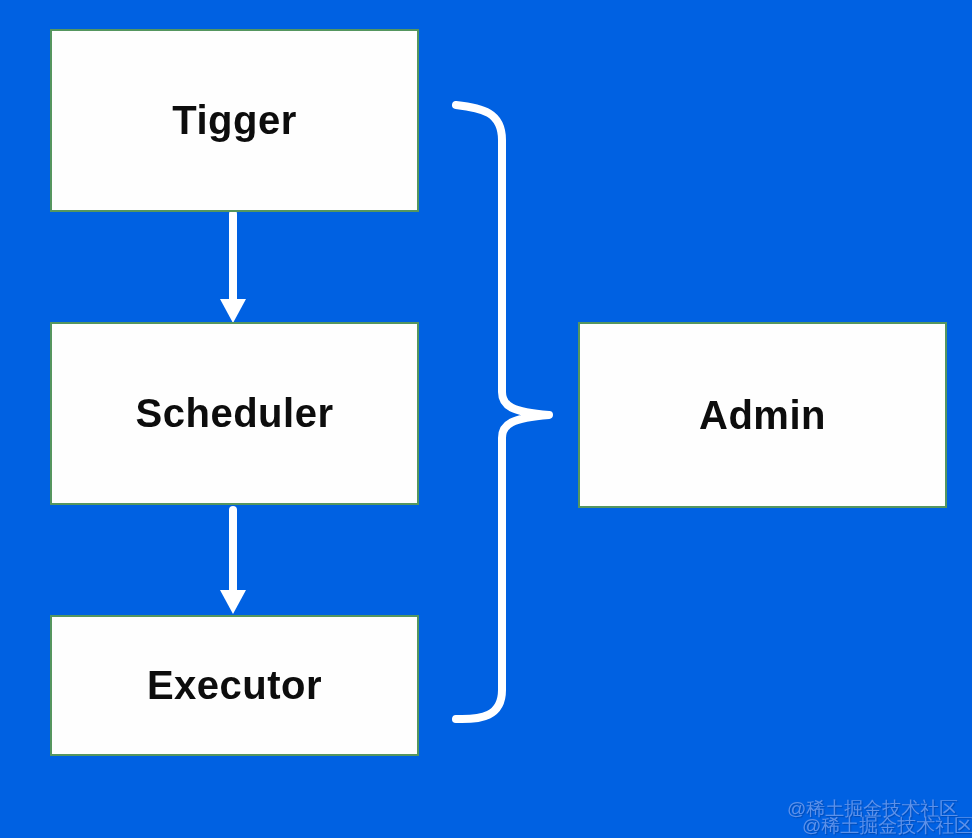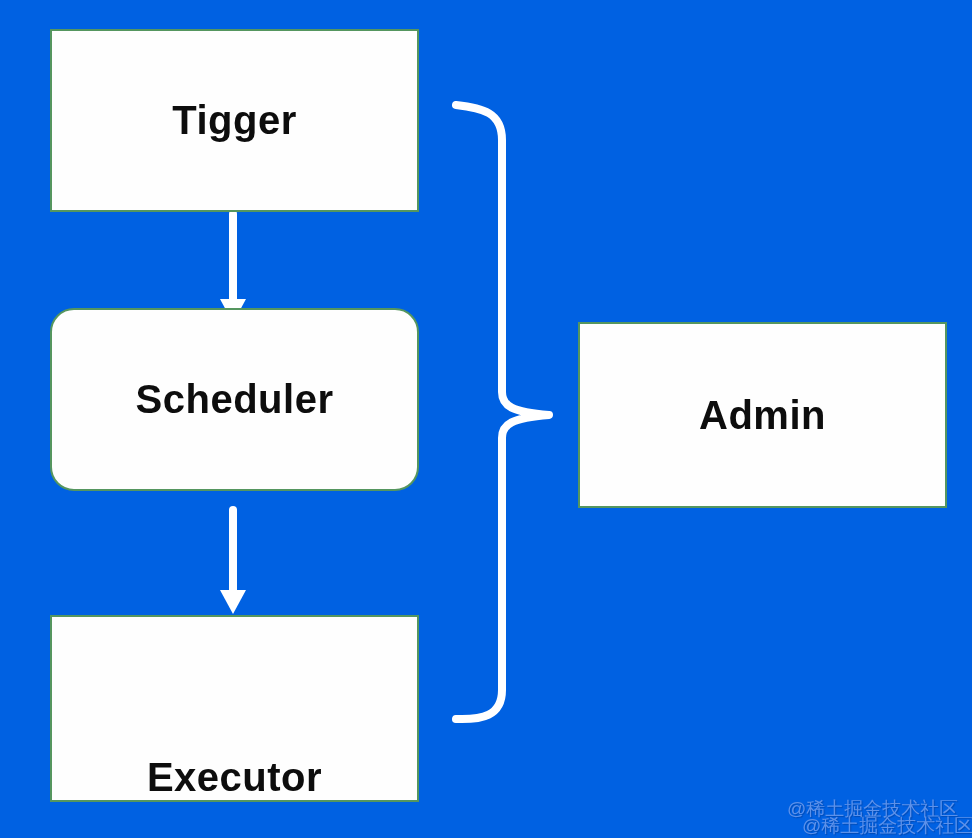--- a/index.html
+++ b/index.html
@@ -46,22 +46,22 @@
     align-items: center;
     justify-content: center;
   }
   .node-label {
     color: var(--label);
     font-weight: bold;
     font-size: 40px;
     letter-spacing: 0.5px;
   }
   .node-tigger    { left: 50px;  top: 29px;  width: 369px; height: 183px; }
-  .node-scheduler { left: 50px;  top: 308px; width: 369px; height: 183px; border-radius: 24px; }
-  .node-executor  { left: 50px;  top: 615px; width: 369px; height: 187px; align-items: flex-end; }
+  .node-scheduler { left: 50px;  top: 322px; width: 369px; height: 183px; }
+  .node-executor  { left: 50px;  top: 615px; width: 369px; height: 141px; }
   .node-admin     { left: 578px; top: 322px; width: 369px; height: 186px; }
 
   .watermark {
     position: absolute;
     left: 0; top: 8px;
     width: 972px; height: 838px;
     pointer-events: none;
   }
   .watermark span {
     position: absolute;

